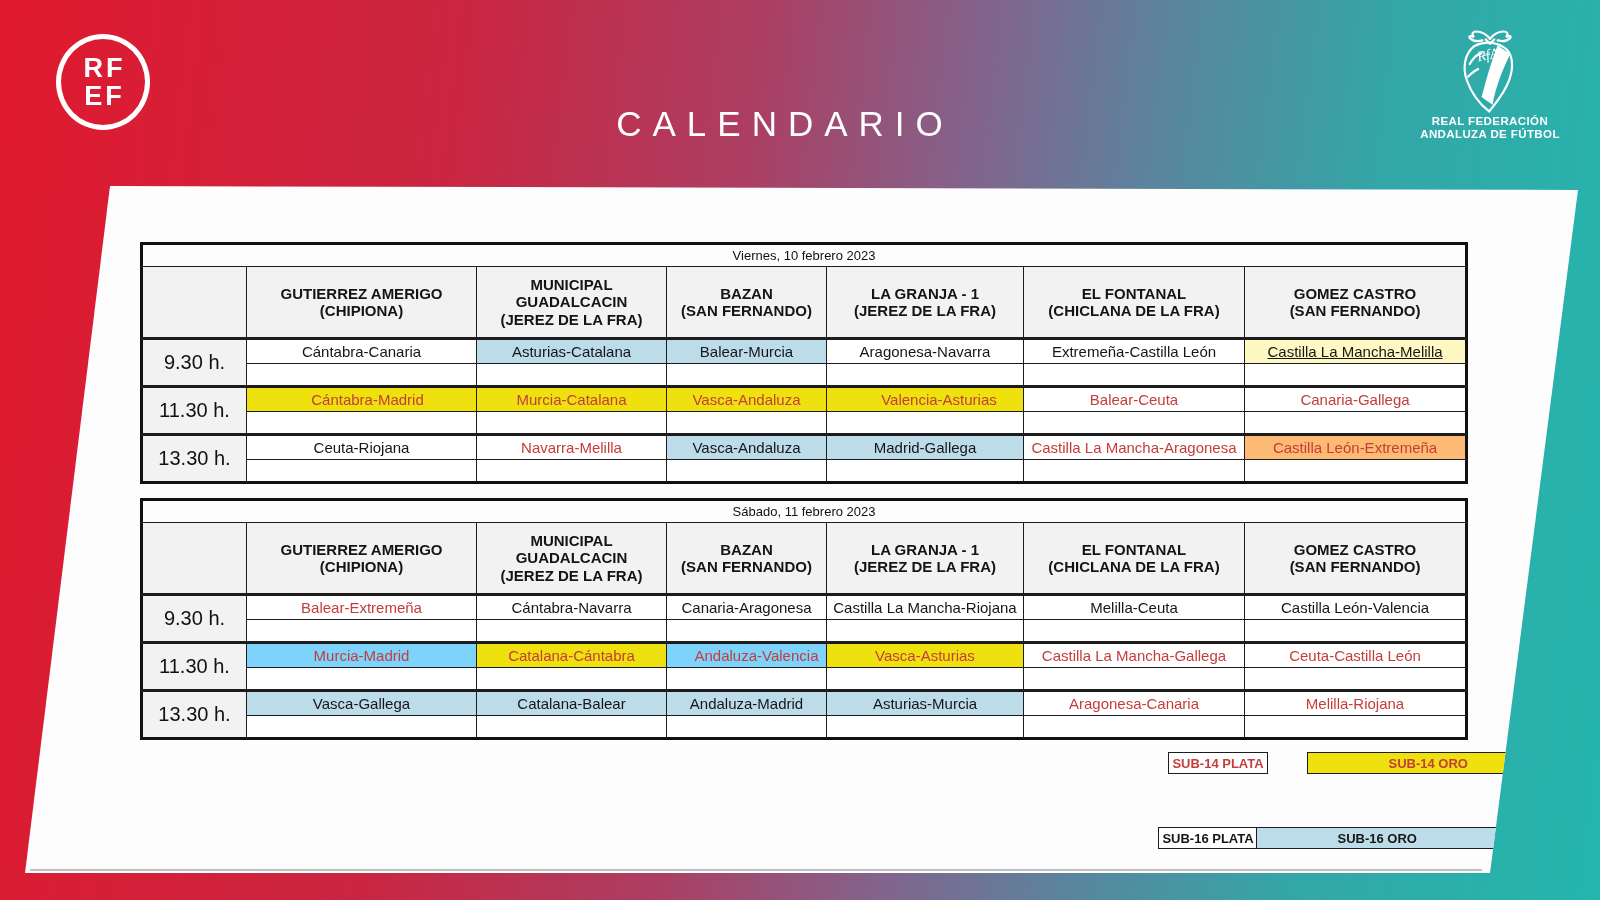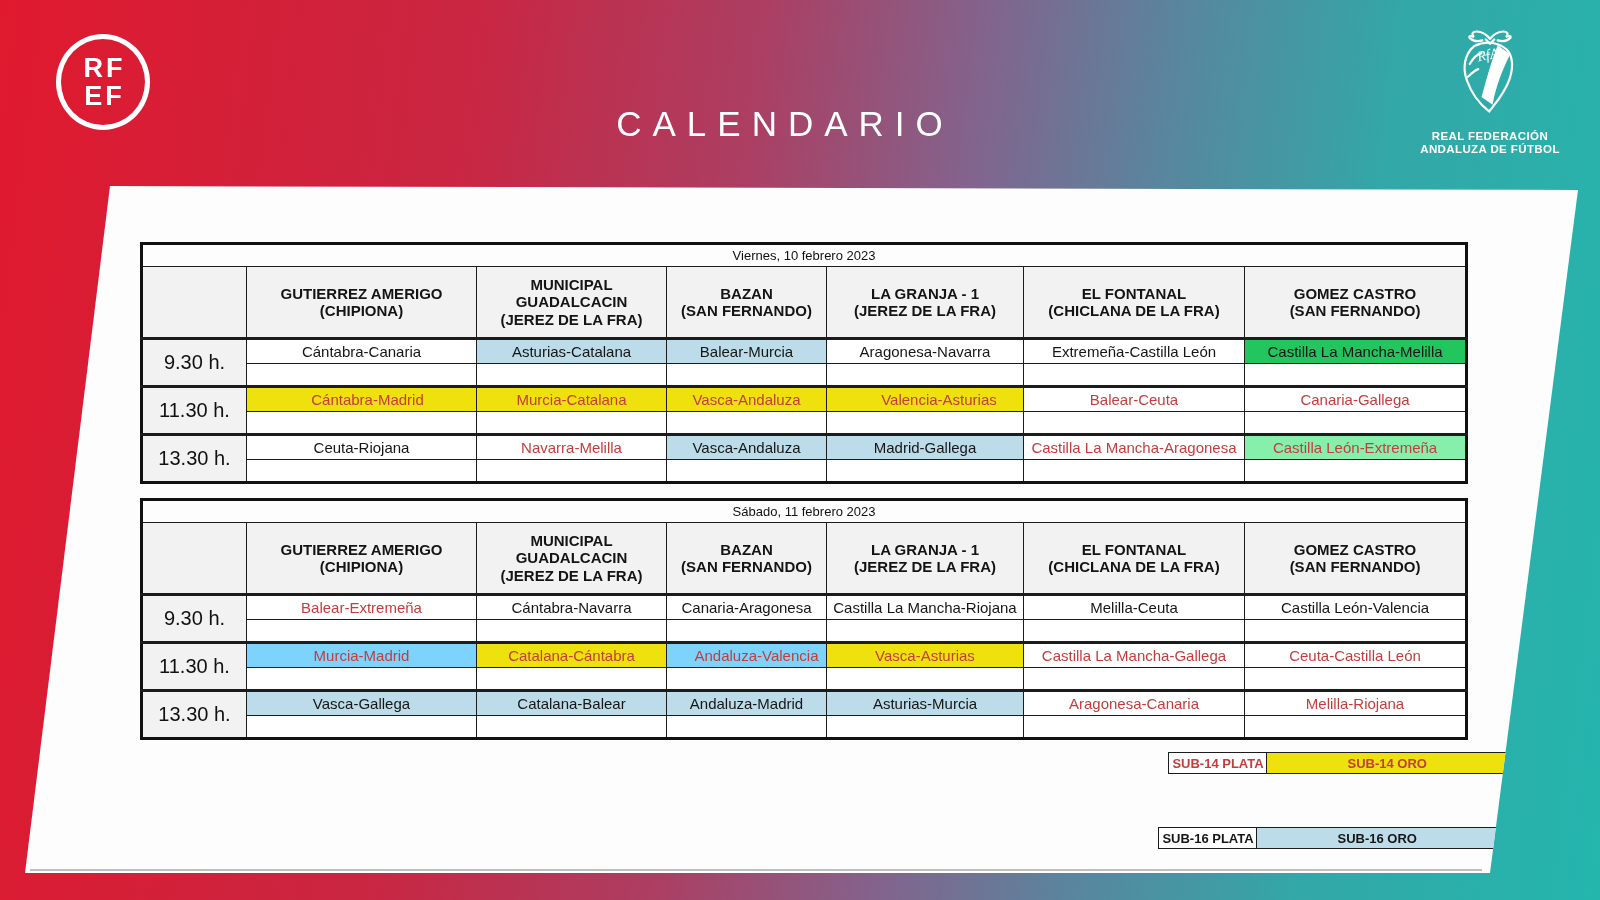--- a/index.html
+++ b/index.html
@@ -15,21 +15,21 @@
     display:flex;flex-direction:column;align-items:center;justify-content:center;
     color:#fff;font-weight:bold;font-size:27px;letter-spacing:3px;line-height:28px;
   }
   .rfef-logo span{display:block;text-indent:3px;}
   .page-title{
     position:absolute;left:785px;top:104px;transform:translateX(-50%);
     color:#fff;font-size:35px;letter-spacing:11px;font-weight:400;white-space:nowrap;
   }
   .rfaf-logo{position:absolute;left:1400px;top:26px;width:180px;text-align:center;color:#fff;}
   .rfaf-logo svg{display:block;margin:0 auto;}
-  .rfaf-text{font-size:11.5px;font-weight:bold;line-height:13px;letter-spacing:.4px;margin-top:16px;}
+  .rfaf-text{font-size:11.5px;font-weight:bold;line-height:13px;letter-spacing:.4px;margin-top:1px;}
   
   .panel{
     position:absolute;inset:0;background:#fdfdfd;
     clip-path:polygon(110px 186px,1578px 190px,1490px 873px,25px 873px);
   }
   .panel-edge{position:absolute;left:30px;top:869px;width:1452px;height:2px;background:#8d8d8d;opacity:.55;}
   
   .cal-table{position:absolute;left:140px;}
   .cal-table.t0{top:242px;}
   .cal-table.t1{top:498px;}
@@ -38,21 +38,21 @@
   table{border:3px solid #111;}
   td.date-cell{height:21px;text-align:center;font-size:13px;color:#111;background:#fdfdfd;}
   th.venue{height:70px;background:#f2f2f2;color:#141414;font-size:15px;font-weight:bold;text-align:center;line-height:17.5px;vertical-align:middle;}
   td.corner{background:#f2f2f2;}
   td.time-cell{background:#f2f2f2;text-align:center;font-size:20px;color:#111;vertical-align:middle;}
   td.match{height:23px;text-align:center;font-size:15px;vertical-align:middle;}
   td.empty-cell{height:21px;background:#fff;}
   tr.block-top td{border-top-width:3px;}
   
   .legend-row{position:absolute;display:flex;}
-  .legend-row.r0{left:1168px;top:752px;}
+  .legend-row.r0{left:1168px;top:752px;gap:41px;}
   .legend-row.r1{left:1158px;top:827px;}
   .legend-cell{height:22px;border:1.8px solid #1c1c1c;display:flex;align-items:center;justify-content:center;
     font-size:13px;font-weight:bold;box-sizing:border-box;}
   .legend-cell.c0{width:100px;}
   .legend-cell.c1{width:242px;margin-left:-1.8px;}
 </style>
 </head>
 <body>
 
 <div class="panel">
@@ -100,21 +100,21 @@
               <div>(SAN FERNANDO)</div>
             </th>
           </tr>
           <tr class="block-top">
             <td class="time-cell" rowspan="2">9.30 h.</td>
             <td class="match" style="background: rgb(255, 255, 255); color: rgb(22, 22, 22);">Cántabra-Canaria</td>
             <td class="match" style="background: rgb(188, 220, 233); color: rgb(22, 22, 22);">Asturias-Catalana</td>
             <td class="match" style="background: rgb(188, 220, 233); color: rgb(22, 22, 22);">Balear-Murcia</td>
             <td class="match" style="background: rgb(255, 255, 255); color: rgb(22, 22, 22);">Aragonesa-Navarra</td>
             <td class="match" style="background: rgb(255, 255, 255); color: rgb(22, 22, 22);">Extremeña-Castilla León</td>
-            <td class="match" style="background: #22c55e; color: rgb(22, 22, 22);">Castilla La Mancha-Melilla</td>
+            <td class="match" style="background: #fef9c3; color: rgb(22, 22, 22); text-decoration: underline;">Castilla La Mancha-Melilla</td>
           </tr>
           <tr>
             <td class="empty-cell"></td>
             <td class="empty-cell"></td>
             <td class="empty-cell"></td>
             <td class="empty-cell"></td>
             <td class="empty-cell"></td>
             <td class="empty-cell"></td>
           </tr>
           <tr class="block-top">
@@ -134,21 +134,21 @@
             <td class="empty-cell"></td>
             <td class="empty-cell"></td>
           </tr>
           <tr class="block-top">
             <td class="time-cell" rowspan="2">13.30 h.</td>
             <td class="match" style="background: rgb(255, 255, 255); color: rgb(22, 22, 22);">Ceuta-Riojana</td>
             <td class="match" style="background: rgb(255, 255, 255); color: rgb(196, 61, 60);">Navarra-Melilla</td>
             <td class="match" style="background: rgb(188, 220, 233); color: rgb(22, 22, 22);">Vasca-Andaluza</td>
             <td class="match" style="background: rgb(188, 220, 233); color: rgb(22, 22, 22);">Madrid-Gallega</td>
             <td class="match" style="background: rgb(255, 255, 255); color: rgb(196, 61, 60);">Castilla La Mancha-Aragonesa</td>
-            <td class="match" style="background: #86efac; color: rgb(196, 61, 60);">Castilla León-Extremeña</td>
+            <td class="match" style="background: #fdba74; color: rgb(196, 61, 60);">Castilla León-Extremeña</td>
           </tr>
           <tr>
             <td class="empty-cell"></td>
             <td class="empty-cell"></td>
             <td class="empty-cell"></td>
             <td class="empty-cell"></td>
             <td class="empty-cell"></td>
             <td class="empty-cell"></td>
           </tr>
         </tbody>

